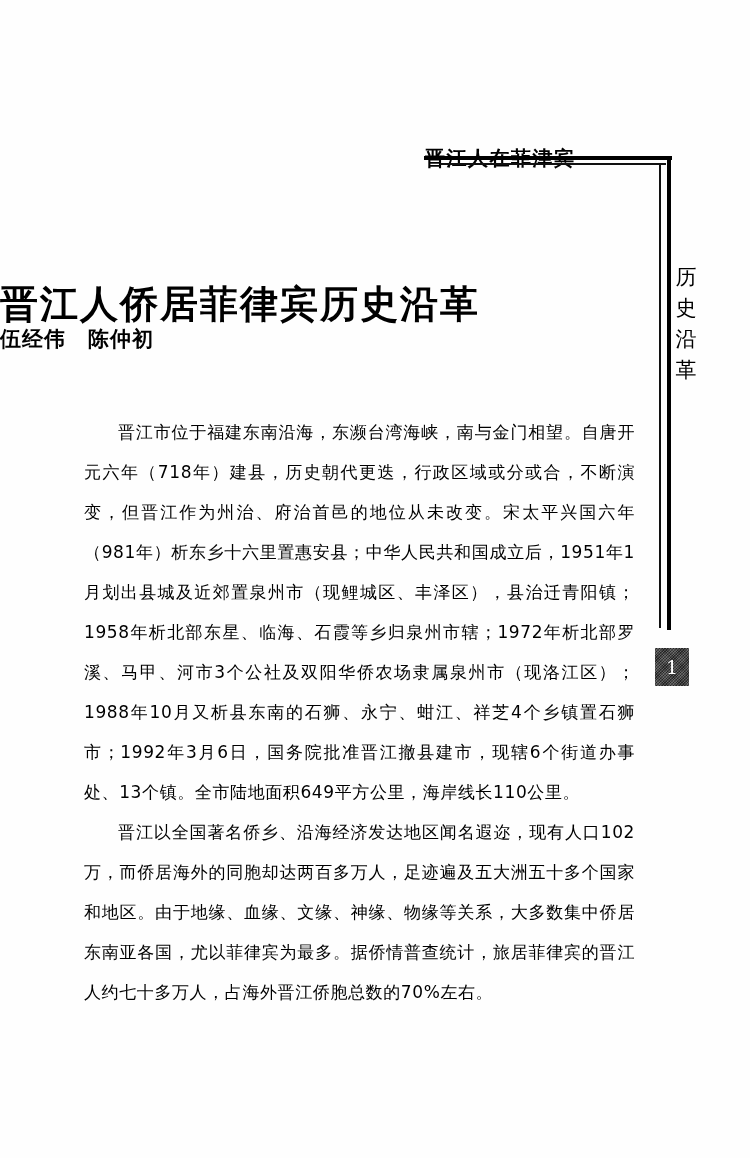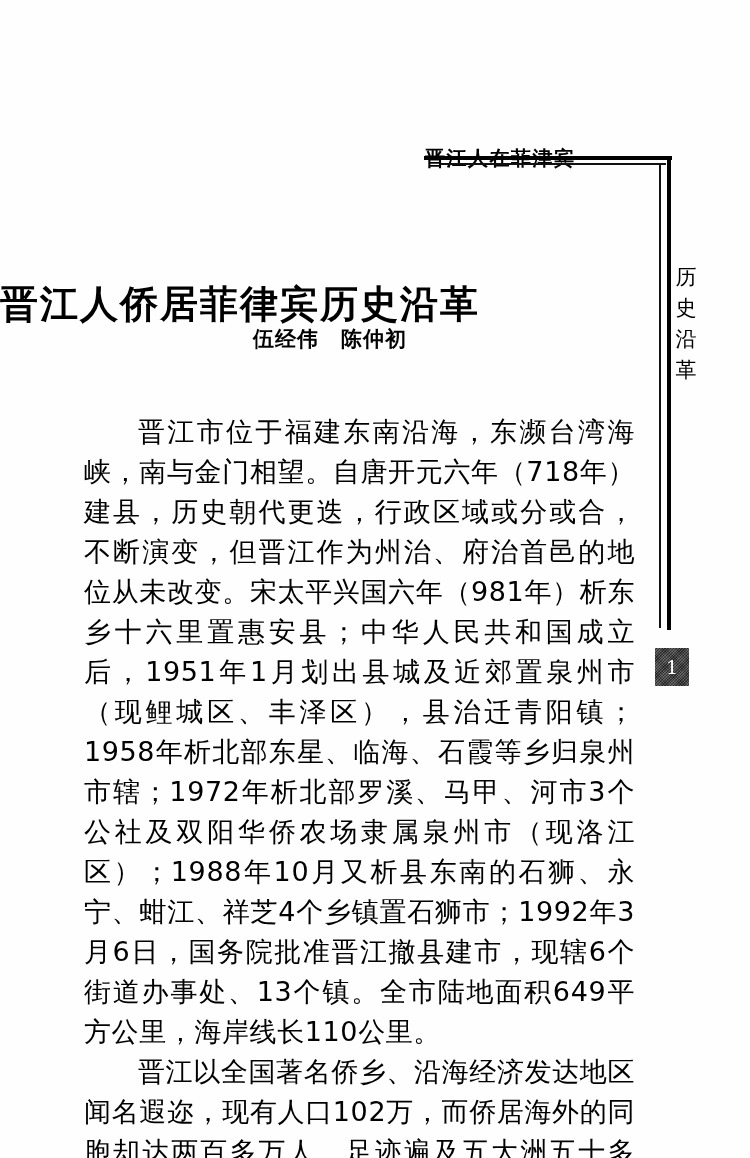--- a/index.html
+++ b/index.html
@@ -117,38 +117,37 @@
     line-height: 52px;
     font-weight: 700;
     letter-spacing: 2px;
     font-family: "DejaVu Sans", "Liberation Sans", sans-serif;
   }
   #article-authors {
     position: absolute;
     left: 0;
     top: 323px;
     width: 660px;
-    text-align: center;
     font-size: 21px;
     line-height: 32px;
     font-weight: 700;
     letter-spacing: 1px;
   }
 
   
   #body-text {
     position: absolute;
     left: 84px;
     top: 412px;
     width: 551px;
   }
   .para {
     margin: 0;
     text-indent: 2em;
-    font-size: 27px;
+    font-size: 17px;
     line-height: 40px;
     text-align: justify;
     text-align-last: left;
     letter-spacing: 0.6px;
     font-family: "DejaVu Sans", "Liberation Sans", sans-serif;
   }
 </style>
 </head>
 <body>
 

